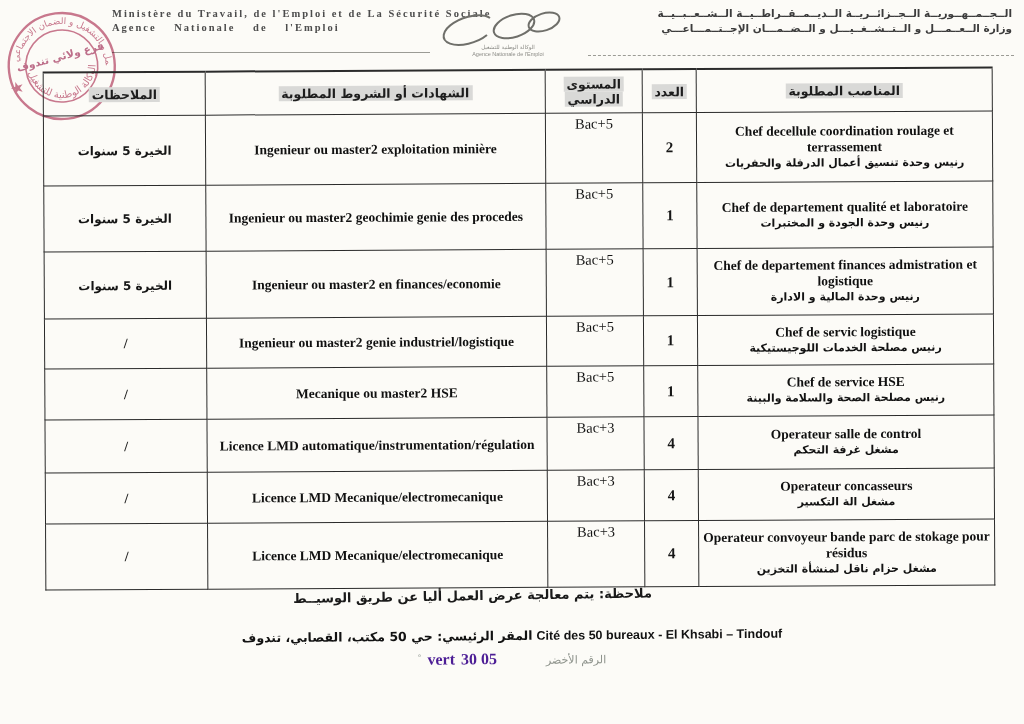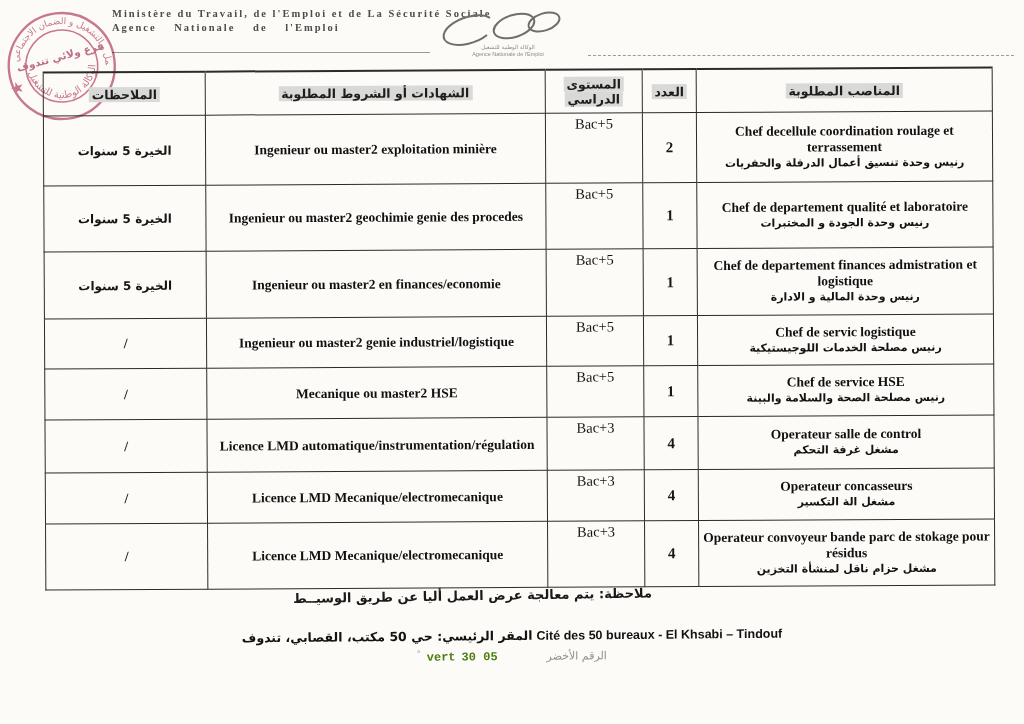--- a/index.html
+++ b/index.html
@@ -61,34 +61,36 @@
     position:absolute;left:0;top:628px;width:1024px;display:flex;justify-content:center;
     align-items:baseline;gap:4px;transform:rotate(-0.5deg);white-space:nowrap;
   }
   .addr .a-ar{font-family:"DejaVu Sans",sans-serif;font-weight:bold;font-size:12.5px;direction:rtl;unicode-bidi:isolate;color:#121212;}
   .addr .a-fr{font-family:"Liberation Sans",sans-serif;font-weight:bold;font-size:12.5px;color:#121212;}
   .green{
     position:absolute;left:0;top:650px;width:1024px;display:flex;justify-content:center;
     align-items:baseline;gap:6px;transform:rotate(-0.5deg);color:#8e938c;white-space:nowrap;
   }
   .green .g-mark{font-size:9px;position:relative;top:-4px;color:#9aa09a;}
-  .green .g-fr,.green .g-num{font-family:Liberation Mono, monospace;font-weight:bold;font-size:12px;color:#4d7c0f;}
+  .green .g-fr,.green .g-num{font-family:Liberation Serif, serif;font-weight:bold;font-size:16px;color:#4c1d95;}
   .green .g-ar{font-family:"DejaVu Sans",sans-serif;font-size:11px;direction:rtl;unicode-bidi:isolate;color:#8e938c;margin-left:43px;}
 </style>
 </head>
 <body>
 
 <div class="page">
 
   <div class="lh-fr">
     <div>Ministère du Travail, de l'Emploi et de La Sécurité Sociale</div>
     <div class="spread">Agence Nationale de l'Emploi</div>
   </div>
 
   <div class="lh-ar">
+    <div>الــجــمــهــوريــة الــجــزائــريــة الــديــمــقــراطــيــة الــشــعــبــيــة</div>
+    <div>وزارة الــعــمـــل و الــتــشــغــيـــل و الــضــمـــان الإجــتــمـــاعـــي</div>
   </div>
 
   <div class="rule rule-left"></div>
   <div class="rule rule-right"></div>
 
   <svg class="logo" width="150" height="58" viewBox="0 0 150 58">
     <g fill="none" stroke="#6f6f6a" stroke-width="2">
       <path d="M52,14 A26,13 -18 1 0 49,31"></path>
       <ellipse cx="76" cy="22" rx="21" ry="11" transform="rotate(-18 76 22)"></ellipse>
       <ellipse cx="106" cy="18" rx="16" ry="8.5" transform="rotate(-18 106 18)"></ellipse>

